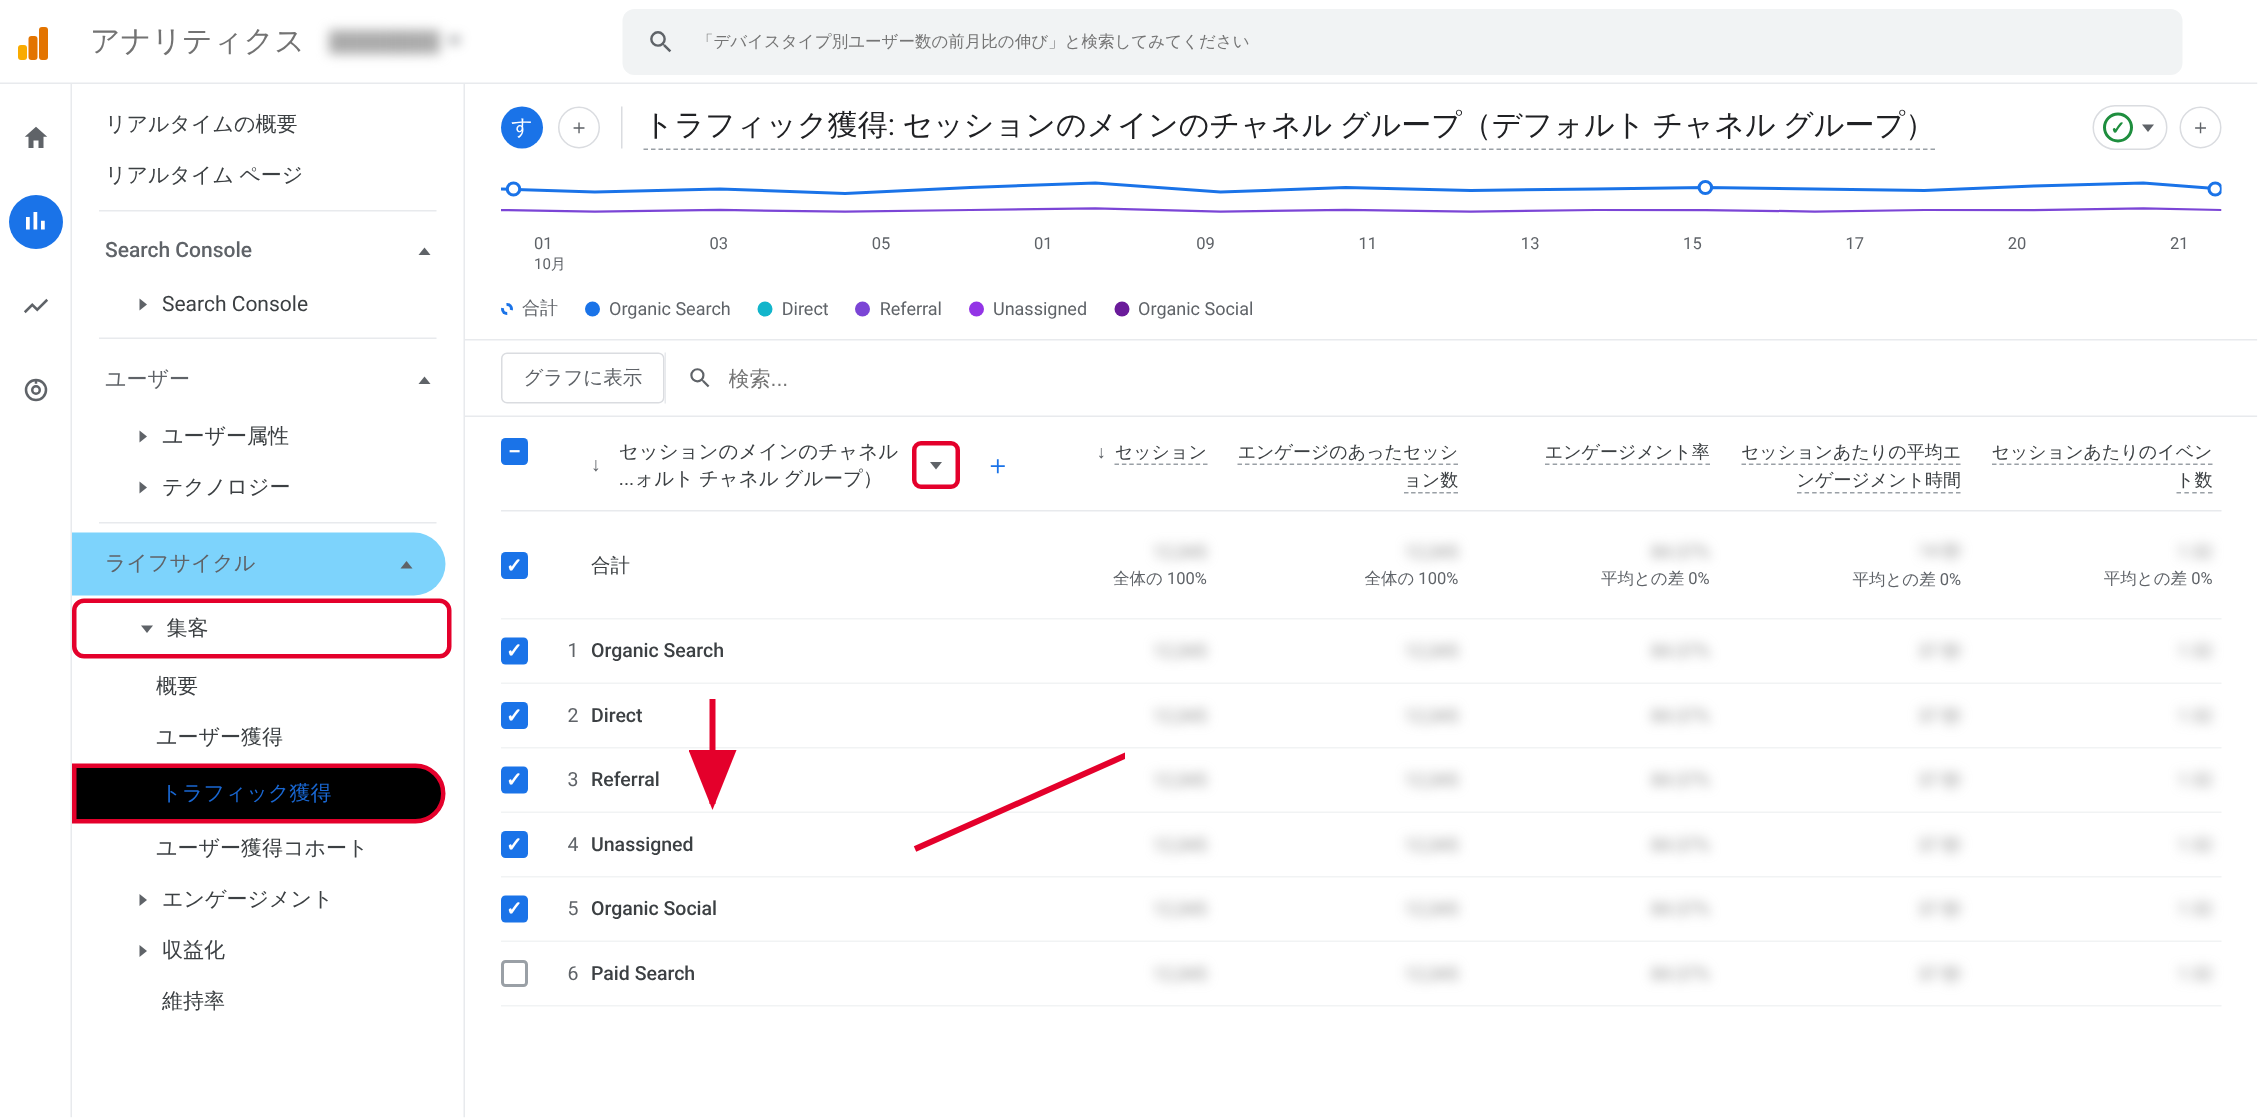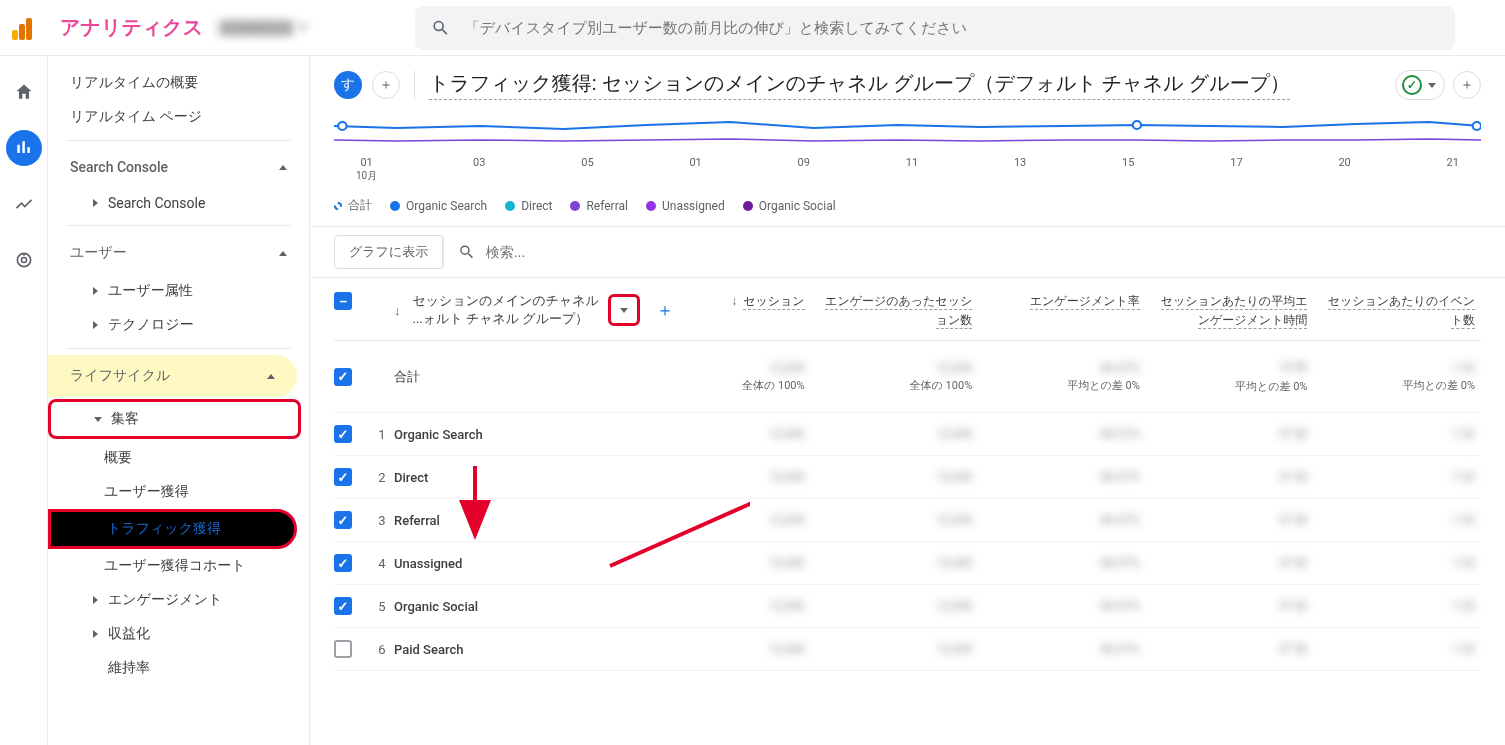--- a/index.html
+++ b/index.html
@@ -5,63 +5,63 @@
   * { box-sizing: border-box; margin: 0; padding: 0; }
   body { font-family: "Google Sans", Roboto, Arial, sans-serif; font-size: 13px; color: #3c4043; background: #fff; }
 
   
   .topbar { height: 56px; display: flex; align-items: center; padding: 0 8px; border-bottom: 1px solid #e8eaed; gap: 16px; }
   .logo { width: 24px; height: 24px; margin: 0 8px 0 4px; display:flex; align-items:flex-end; gap:1px;}
   .logo span { display:inline-block; width:6px; background:#f9ab00; }
   .logo .l1 { height:10px; border-radius:2px;}
   .logo .l2 { height:16px; background:#e37400; border-radius:2px;}
   .logo .l3 { height:22px; background:#e37400; border-radius:2px;}
-  .brand { font-size: 20px; color:#ec4899; font-weight:700; }
+  .brand { font-size: 20px; color:#737373; font-weight:400; }
   .property { color:#aaa; filter: blur(4px); width: 180px; display:flex; align-items:center; gap:6px; }
   .property::after { content:""; }
   .prop-caret { width:0;height:0;border-left:4px solid transparent;border-right:4px solid transparent;border-top:5px solid #5f6368; filter:none;}
   .searchbar { flex:1; max-width:1040px; height:44px; background:#f1f3f4; border-radius:8px; display:flex; align-items:center; padding:0 16px; gap:14px; color:#5f6368; }
   .searchbar svg { width:20px; height:20px; fill:#5f6368; }
-  .searchbar input { border:none; background:transparent; font-size:15px; color:#5f6368; width:100%; outline:none; }
+  .searchbar input { border:none; background:transparent; font-size:11px; color:#5f6368; width:100%; outline:none; }
 
   
   .main { display:flex; height: calc(745px - 56px); }
 
   .iconrail { width:48px; border-right:1px solid #e8eaed; display:flex; flex-direction:column; align-items:center; padding-top:18px; gap:20px; }
   .iconrail .ic { width:36px; height:36px; border-radius:50%; display:flex; align-items:center; justify-content:center; color:#5f6368; }
   .iconrail .ic.active { background:#1a73e8; color:#fff; }
   .iconrail svg { width:20px; height:20px; fill:currentColor; }
 
   .sidenav { width:262px; border-right:1px solid #e8eaed; padding-top:10px; overflow:hidden; }
   .sidenav .item, .sidenav .sub, .sidenav .group { display:flex; align-items:center; padding:8px 22px; font-size:14px; color:#3c4043; cursor:pointer; }
   .sidenav .group { color:#5f6368; font-weight:500; padding:12px 22px; }
   .sidenav .group .chev { margin-left:auto; }
   .sidenav .sub { padding-left:38px; font-size:14px; }
   .sidenav .sub2 { padding-left:56px; font-size:14px; display:flex; align-items:center; padding-top:8px; padding-bottom:8px; cursor:pointer; }
   .sidenav .caret { width:18px; display:inline-flex; justify-content:center; margin-right:4px; color:#5f6368;}
   .divider { border-top:1px solid #e8eaed; margin:6px 18px; }
   .highlight-red { border:3px solid #e4002b; border-radius:8px; }
   .sel { background:#000000; color:#1967d2 !important; border-radius:0 24px 24px 0; margin-right:12px; }
-  .lifecycle-hover { background:#fef9c3; border-radius:0 24px 24px 0; margin-right:12px;}
+  .lifecycle-hover { background:#7dd3fc; border-radius:0 24px 24px 0; margin-right:12px;}
 
   
   .content { flex:1; overflow:hidden; position:relative; }
   .pheader { display:flex; align-items:center; padding:14px 24px; gap:10px; }
   .chip-round { width:28px; height:28px; border-radius:50%; display:flex; align-items:center; justify-content:center; font-size:14px; }
   .chip-blue { background:#1a73e8; color:#fff; font-weight:500;}
   .chip-outline { border:1px solid #dadce0; color:#5f6368; background:#fff;}
   .vdiv { width:1px; height:28px; background:#dadce0; margin:0 4px; }
   .ptitle { font-size:20px; color:#202124; border-bottom:1px dashed #9aa0a6; padding-bottom:2px; }
   .ptitle .dim { font-weight:400; }
   .hdr-actions { margin-left:auto; display:flex; gap:8px; align-items:center;}
   .pill-btn { height:30px; border-radius:16px; border:1px solid #dadce0; display:flex; align-items:center; padding:0 6px; gap:4px; background:#fff;}
   .check-green { width:20px;height:20px;border:2px solid #1e8e3e;border-radius:50%;display:flex;align-items:center;justify-content:center;color:#1e8e3e;font-size:12px;font-weight:bold;}
 
   
-  .sparkwrap { padding:0 24px 6px 24px;text-align:center; }
+  .sparkwrap { padding:0 24px 6px 24px; }
   .sparkchart { height:46px; position:relative; }
   .xlabels { display:flex; justify-content:space-between; padding:0 22px; font-size:11px; color:#5f6368; margin-top:-4px;}
   .legend { display:flex; gap:18px; padding:8px 24px 12px; font-size:12px; color:#5f6368; align-items:center;}
   .legend .li { display:flex; align-items:center; gap:6px;}
   .legend .dot { width:10px;height:10px;border-radius:50%;}
   .legend .dot.dashed { border:2px dashed #1a73e8; background:#fff; width:8px;height:8px;}
 
   
   .tbar { display:flex; align-items:center; padding:8px 24px; border-top:1px solid #e8eaed; border-bottom:1px solid #e8eaed;}
   .outline-btn { height:34px; border:1px solid #dadce0; border-radius:4px; padding:0 14px; color:#5f6368; display:flex; align-items:center; font-size:13px;}

